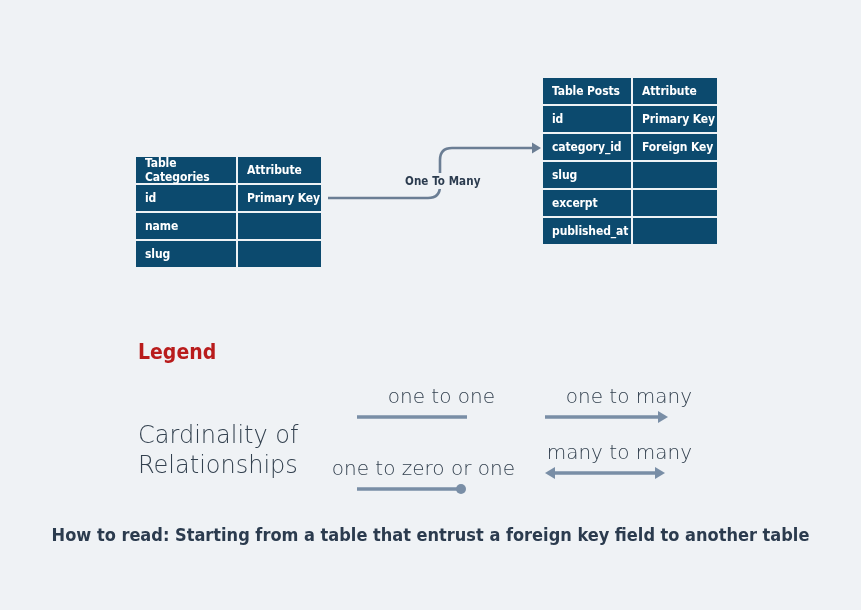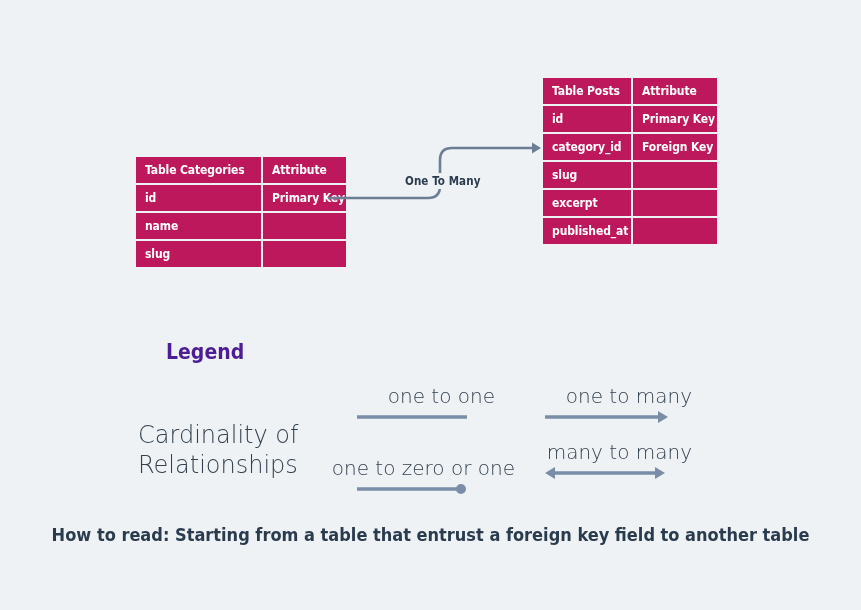--- a/index.html
+++ b/index.html
@@ -26,52 +26,51 @@
     position: absolute;
     display: flex;
     flex-direction: column;
     gap: 2px;
   }
   .er-row {
     display: flex;
     gap: 2px;
   }
   .er-cell {
-    background: #be185d;
+    background: #0c4a6e;
     color: #ffffff;
     font-size: 12px;
     font-weight: bold;
     font-family: "DejaVu Sans Condensed", "Liberation Sans Narrow", "Liberation Sans", sans-serif;
     letter-spacing: -0.1px;
     display: flex;
     align-items: center;
     padding-left: 9px;
     box-sizing: border-box;
     height: 26px;
   }
   .er-cell.empty { padding-left: 0; }
 
   #table-categories { left: 136px; top: 157px; }
-  #table-categories .c-name  { width: 125px; }
+  #table-categories .c-name  { width: 100px; }
   #table-categories .c-attr  { width: 83px; }
 
   #table-posts { left: 543px; top: 78px; }
   #table-posts .c-name  { width: 88px; }
   #table-posts .c-attr  { width: 84px; }
 
   
   #legend-title {
     position: absolute;
     left: 138px;
     top: 340px;
     font-size: 21px;
     font-weight: bold;
-    color: #4c1d95;
-    font-family: "DejaVu Sans Condensed", "Liberation Sans Narrow", "Liberation Sans", sans-serif;
-    margin-left: 28px;
+    color: #b91c1c;
+    font-family: "DejaVu Sans Condensed", "Liberation Sans Narrow", "Liberation Sans", sans-serif;
   }
   #legend-subject {
     position: absolute;
     left: 138px;
     top: 420px;
     width: 180px;
     font-size: 24px;
     color: #33414f;
     line-height: 30px;
     font-family: "DejaVu Sans", sans-serif;

